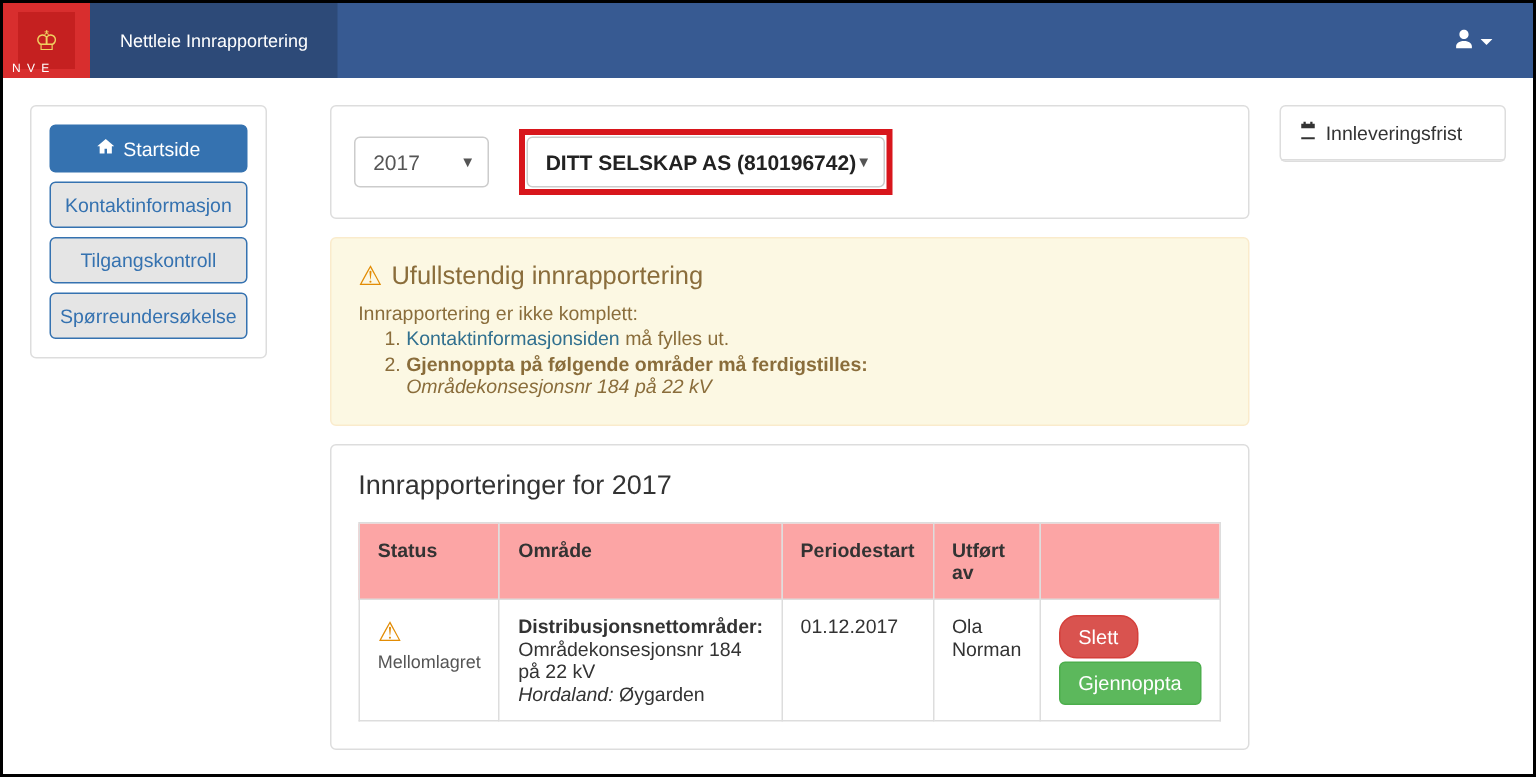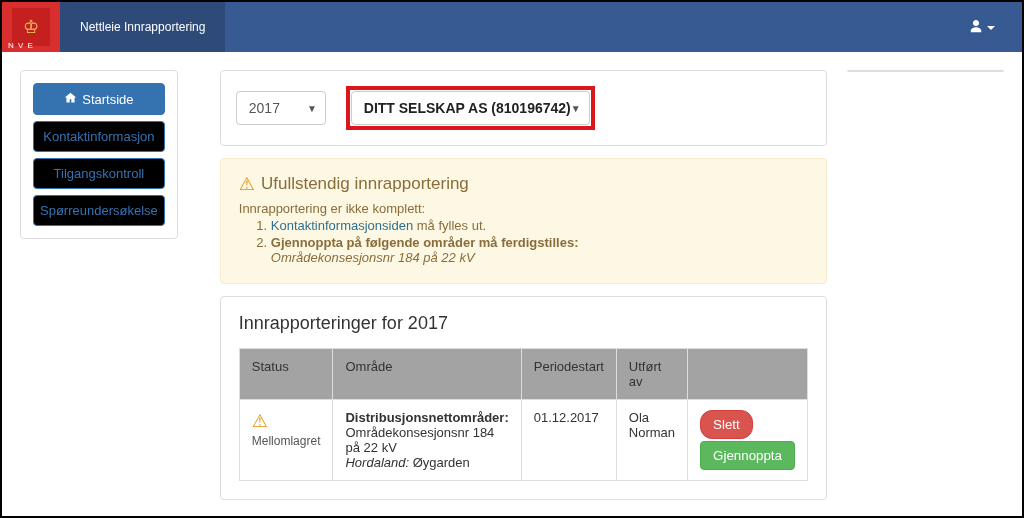--- a/index.html
+++ b/index.html
@@ -89,21 +89,21 @@
     }
     .sidebar .btn {
       width: 100%;
       text-align: center;
       padding: 7px 6px;
       border-radius: 4px;
       font-size: 13px;
       cursor: pointer;
       border: 1px solid #3572b0;
       color: #3572b0;
-      background: #000000;
+      background: #e5e5e5;
     }
     .sidebar .btn.primary {
       background: #3572b0;
       color: #fff;
       display: flex;
       align-items: center;
       justify-content: center;
       gap: 5px;
     }
     .main {
@@ -194,22 +194,22 @@
       border-collapse: collapse;
       font-size: 13px;
     }
     table.report th, table.report td {
       border: 1px solid #ddd;
       padding: 10px 12px;
       text-align: left;
       vertical-align: top;
     }
     table.report th {
-      background: #a3a3a3;
-      font-weight: normal;
+      background: #fca5a5;
+      font-weight: bold;
       color: #333;
     }
     .status-cell { text-align: center; }
     .warn-icon {
       display: inline-block;
       font-size: 18px;
       color: #e28c05;
     }
     .status-text {
       display: block;
@@ -372,15 +372,23 @@
               <button class="btn-gjenoppta">Gjennoppta</button>
             </td>
           </tr>
         </tbody>
       </table>
     </div>
   </div>
 
   <div class="right-col">
     <div class="deadline-box">
+      <div class="deadline-header">
+        <span class="cal-icon">
+          <svg width="12" height="12" viewBox="0 0 16 16" fill="#333">
+              <path d="M2 2h2V0h2v2h4V0h2v2h2v14H2V2zm0 4v8h12V6H2z"></path>
+            </svg>
+        </span>
+        <span>Innleveringsfrist</span>
+      </div>
     </div>
   </div>
 </div>
 
 </body></html>

